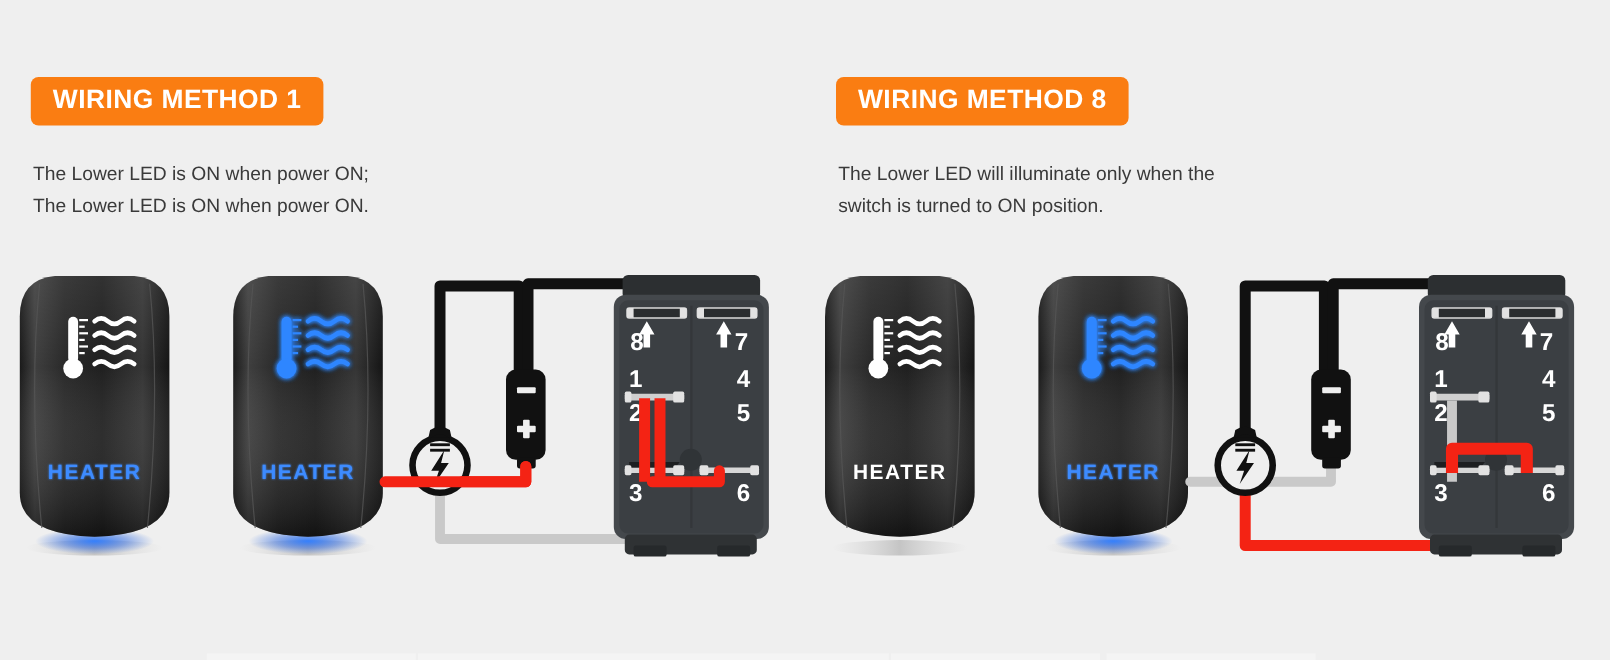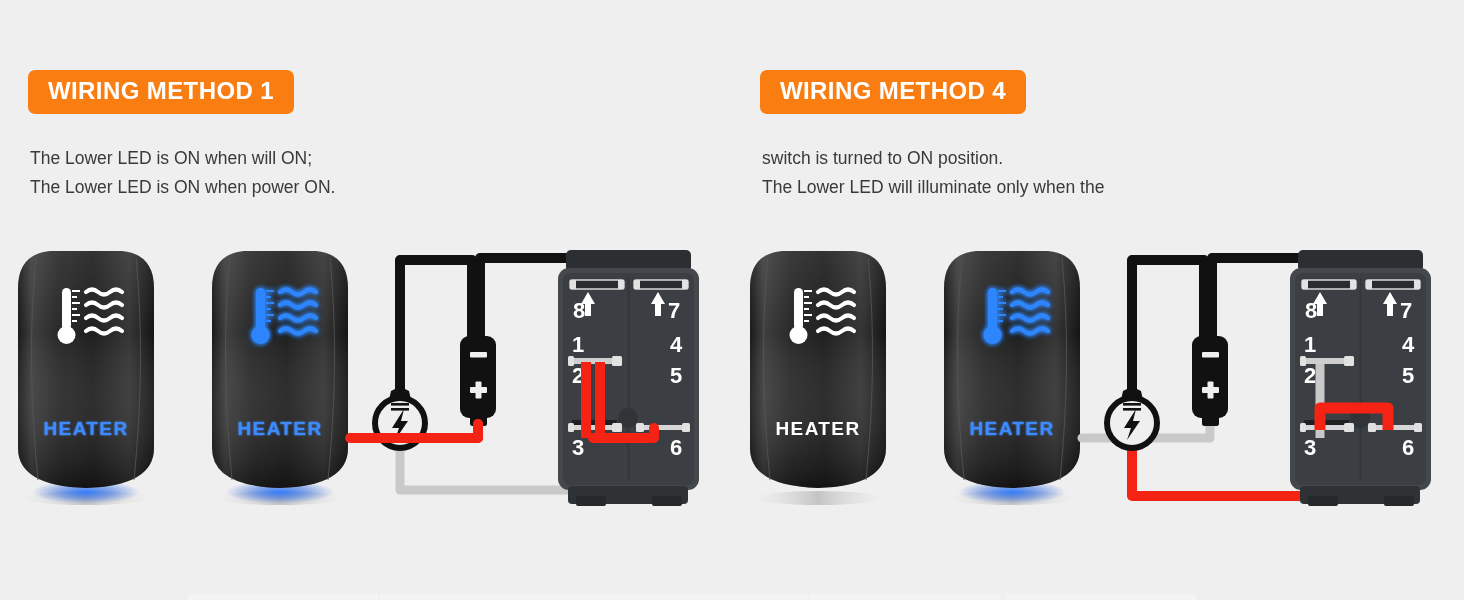--- a/index.html
+++ b/index.html
@@ -37,21 +37,21 @@
   .faint-band { position:absolute; bottom:0; height:6px; background:#f4f4f4; }
 </style>
 </head>
 <body>
 
 <div class="panel" id="panel-1">
 
   <div class="badge">WIRING METHOD 1</div>
 
   <div class="desc">
-    <div>The Lower LED is ON when will ON;</div>
+    <div>The Lower LED is ON when power ON;</div>
     <div>The Lower LED is ON when power ON.</div>
   </div>
 
   <div class="stage">
   <svg width="732" height="300" viewBox="0 0 732 300" xmlns="http://www.w3.org/2000/svg">
     <defs>
       <linearGradient id="rk1" x1="0" y1="0" x2="1" y2="0">
         <stop offset="0" stop-color="#151515"></stop>
             <stop offset="0.10" stop-color="#3b3b3b"></stop>
         <stop offset="0.30" stop-color="#252525"></stop>
@@ -228,25 +228,25 @@
     </g>
 
     <path d="M586 198 L586 122 M600 198 L600 122" stroke="#f42314" stroke-width="10" fill="none" stroke-linecap="butt"></path>
     <path d="M593 198 L654 198 L654 188" stroke="#f42314" stroke-width="10" fill="none" stroke-linejoin="round" stroke-linecap="round"></path>
   </svg>
   </div>
 </div>
 
 <div class="panel" id="panel-2">
 
-  <div class="badge">WIRING METHOD 4</div>
+  <div class="badge">WIRING METHOD 8</div>
 
   <div class="desc">
+    <div>The Lower LED will illuminate only when the</div>
     <div>switch is turned to ON position.</div>
-    <div>The Lower LED will illuminate only when the</div>
   </div>
 
   <div class="stage">
   <svg width="732" height="300" viewBox="0 0 732 300" xmlns="http://www.w3.org/2000/svg">
     <defs>
       <linearGradient id="rk2" x1="0" y1="0" x2="1" y2="0">
         <stop offset="0" stop-color="#151515"></stop>
             <stop offset="0.10" stop-color="#3b3b3b"></stop>
         <stop offset="0.30" stop-color="#252525"></stop>
             <stop offset="0.55" stop-color="#1b1b1b"></stop>

